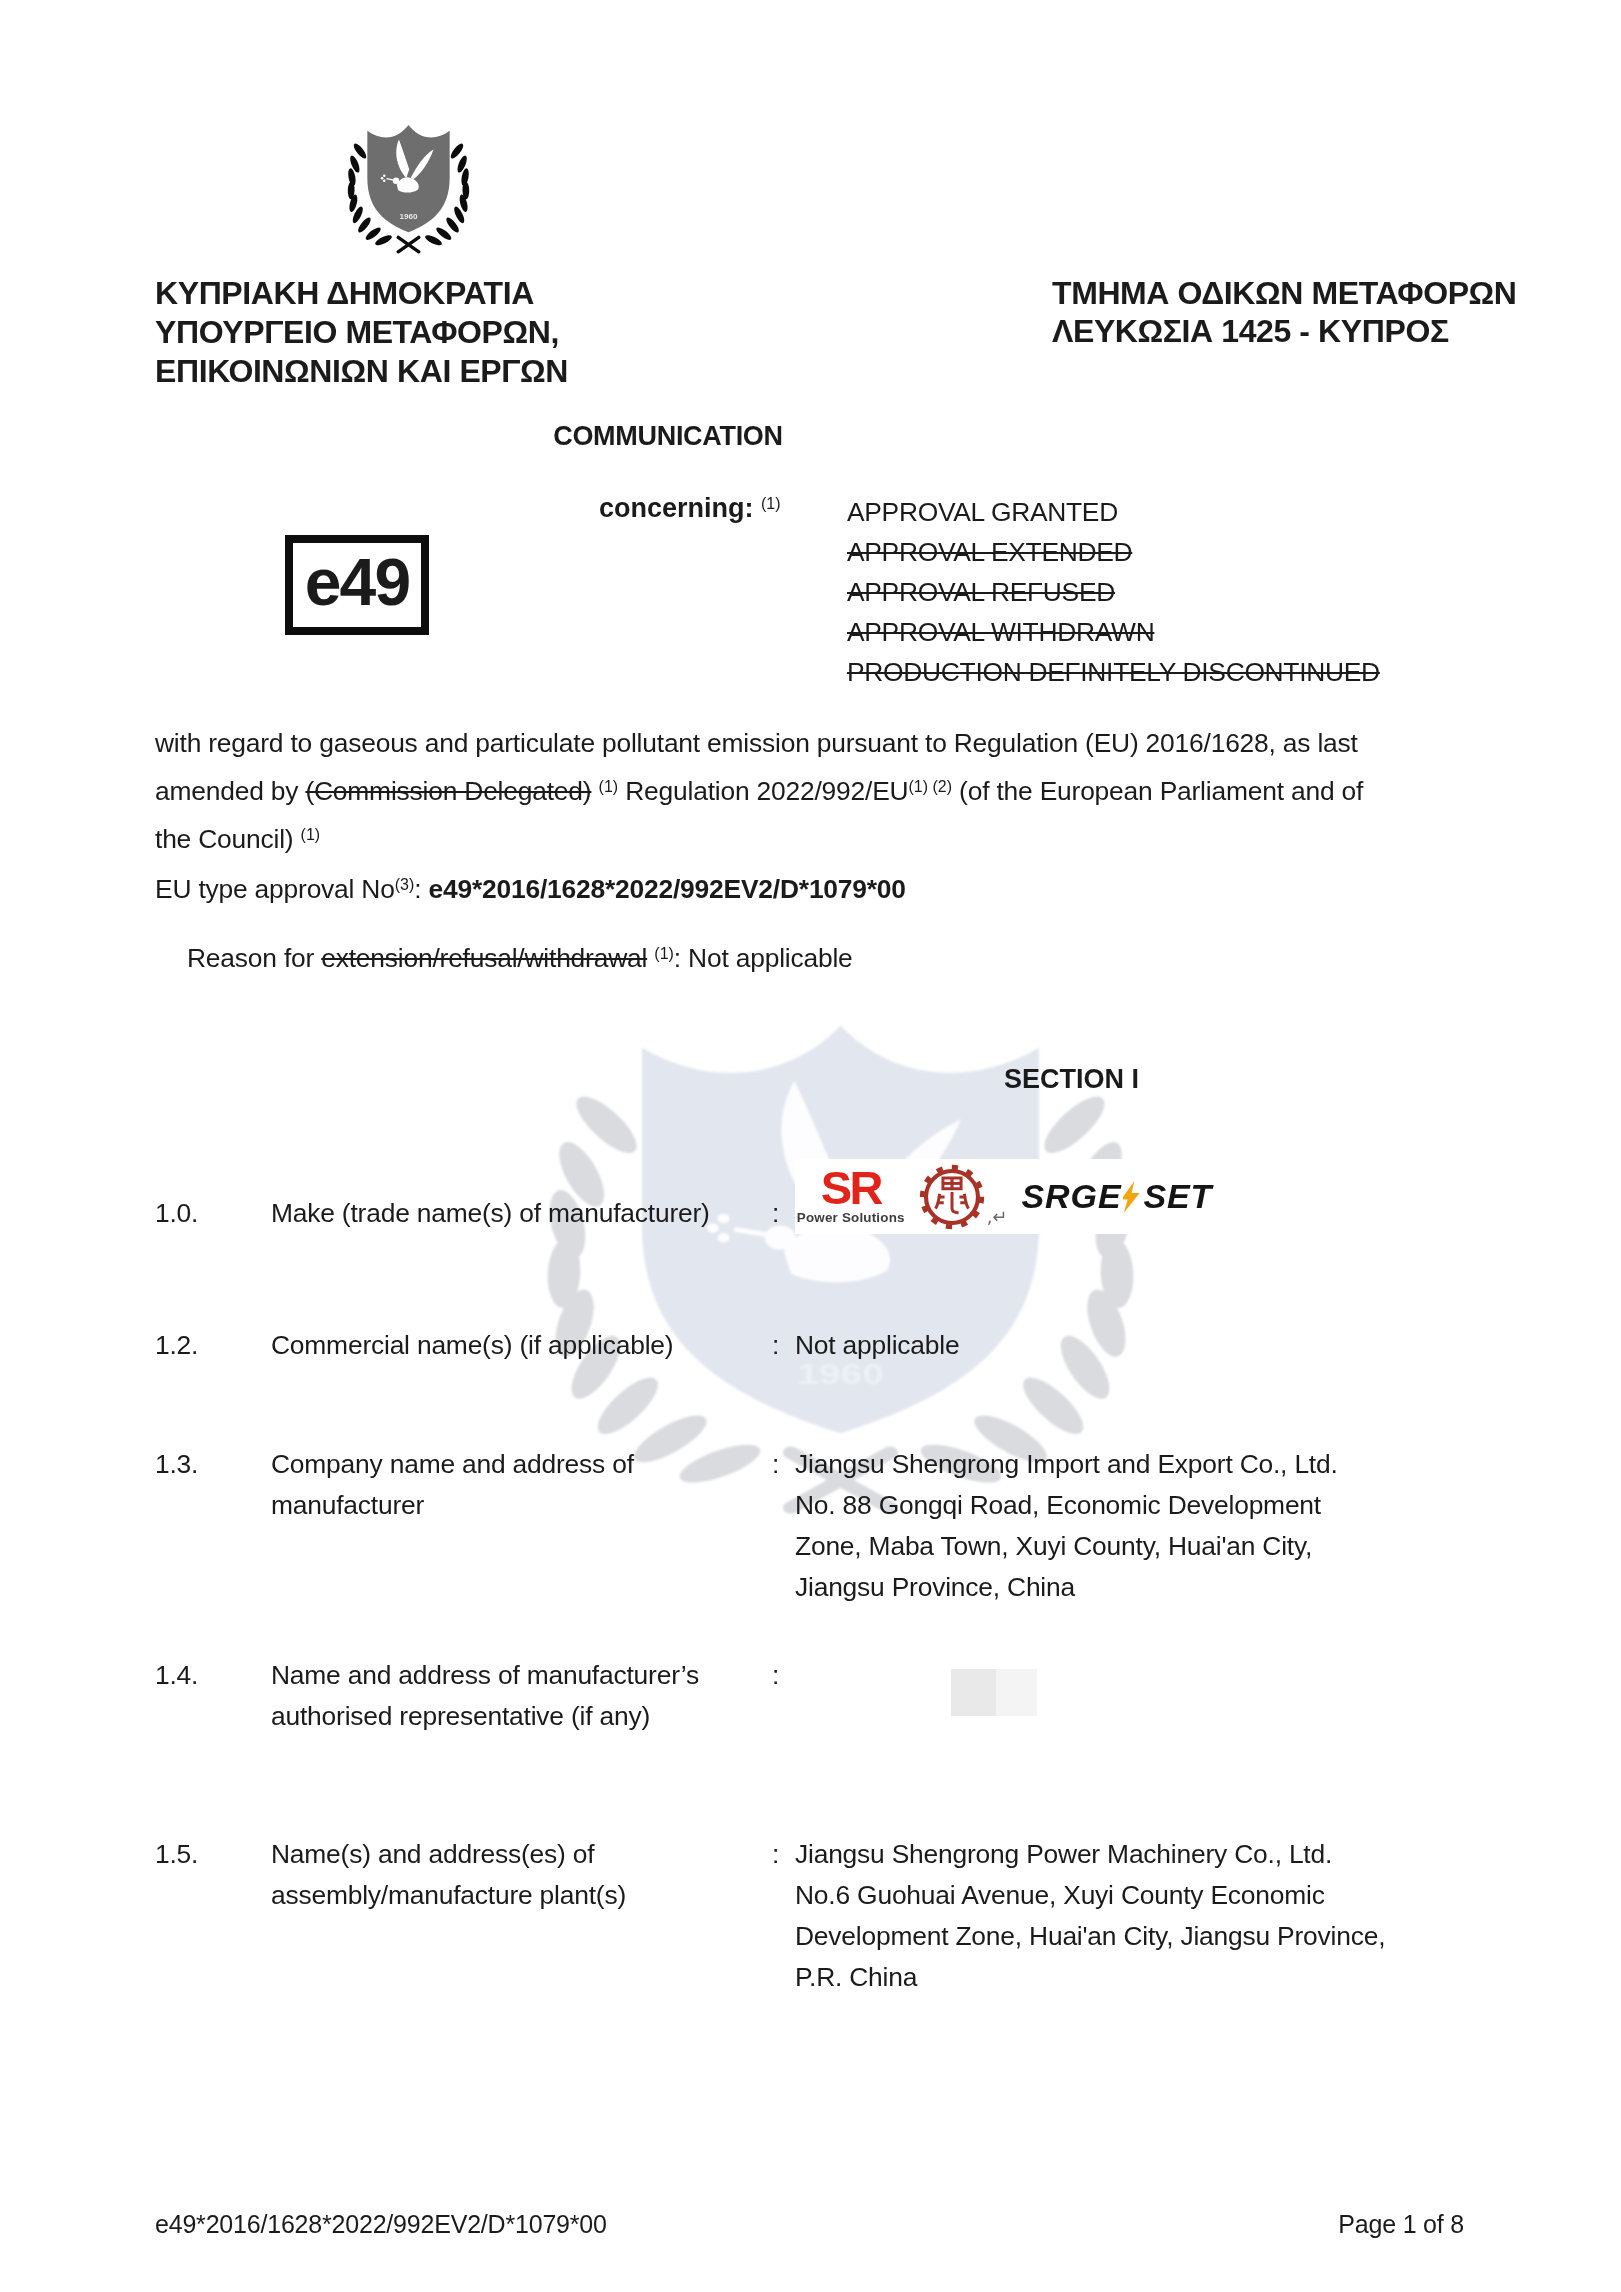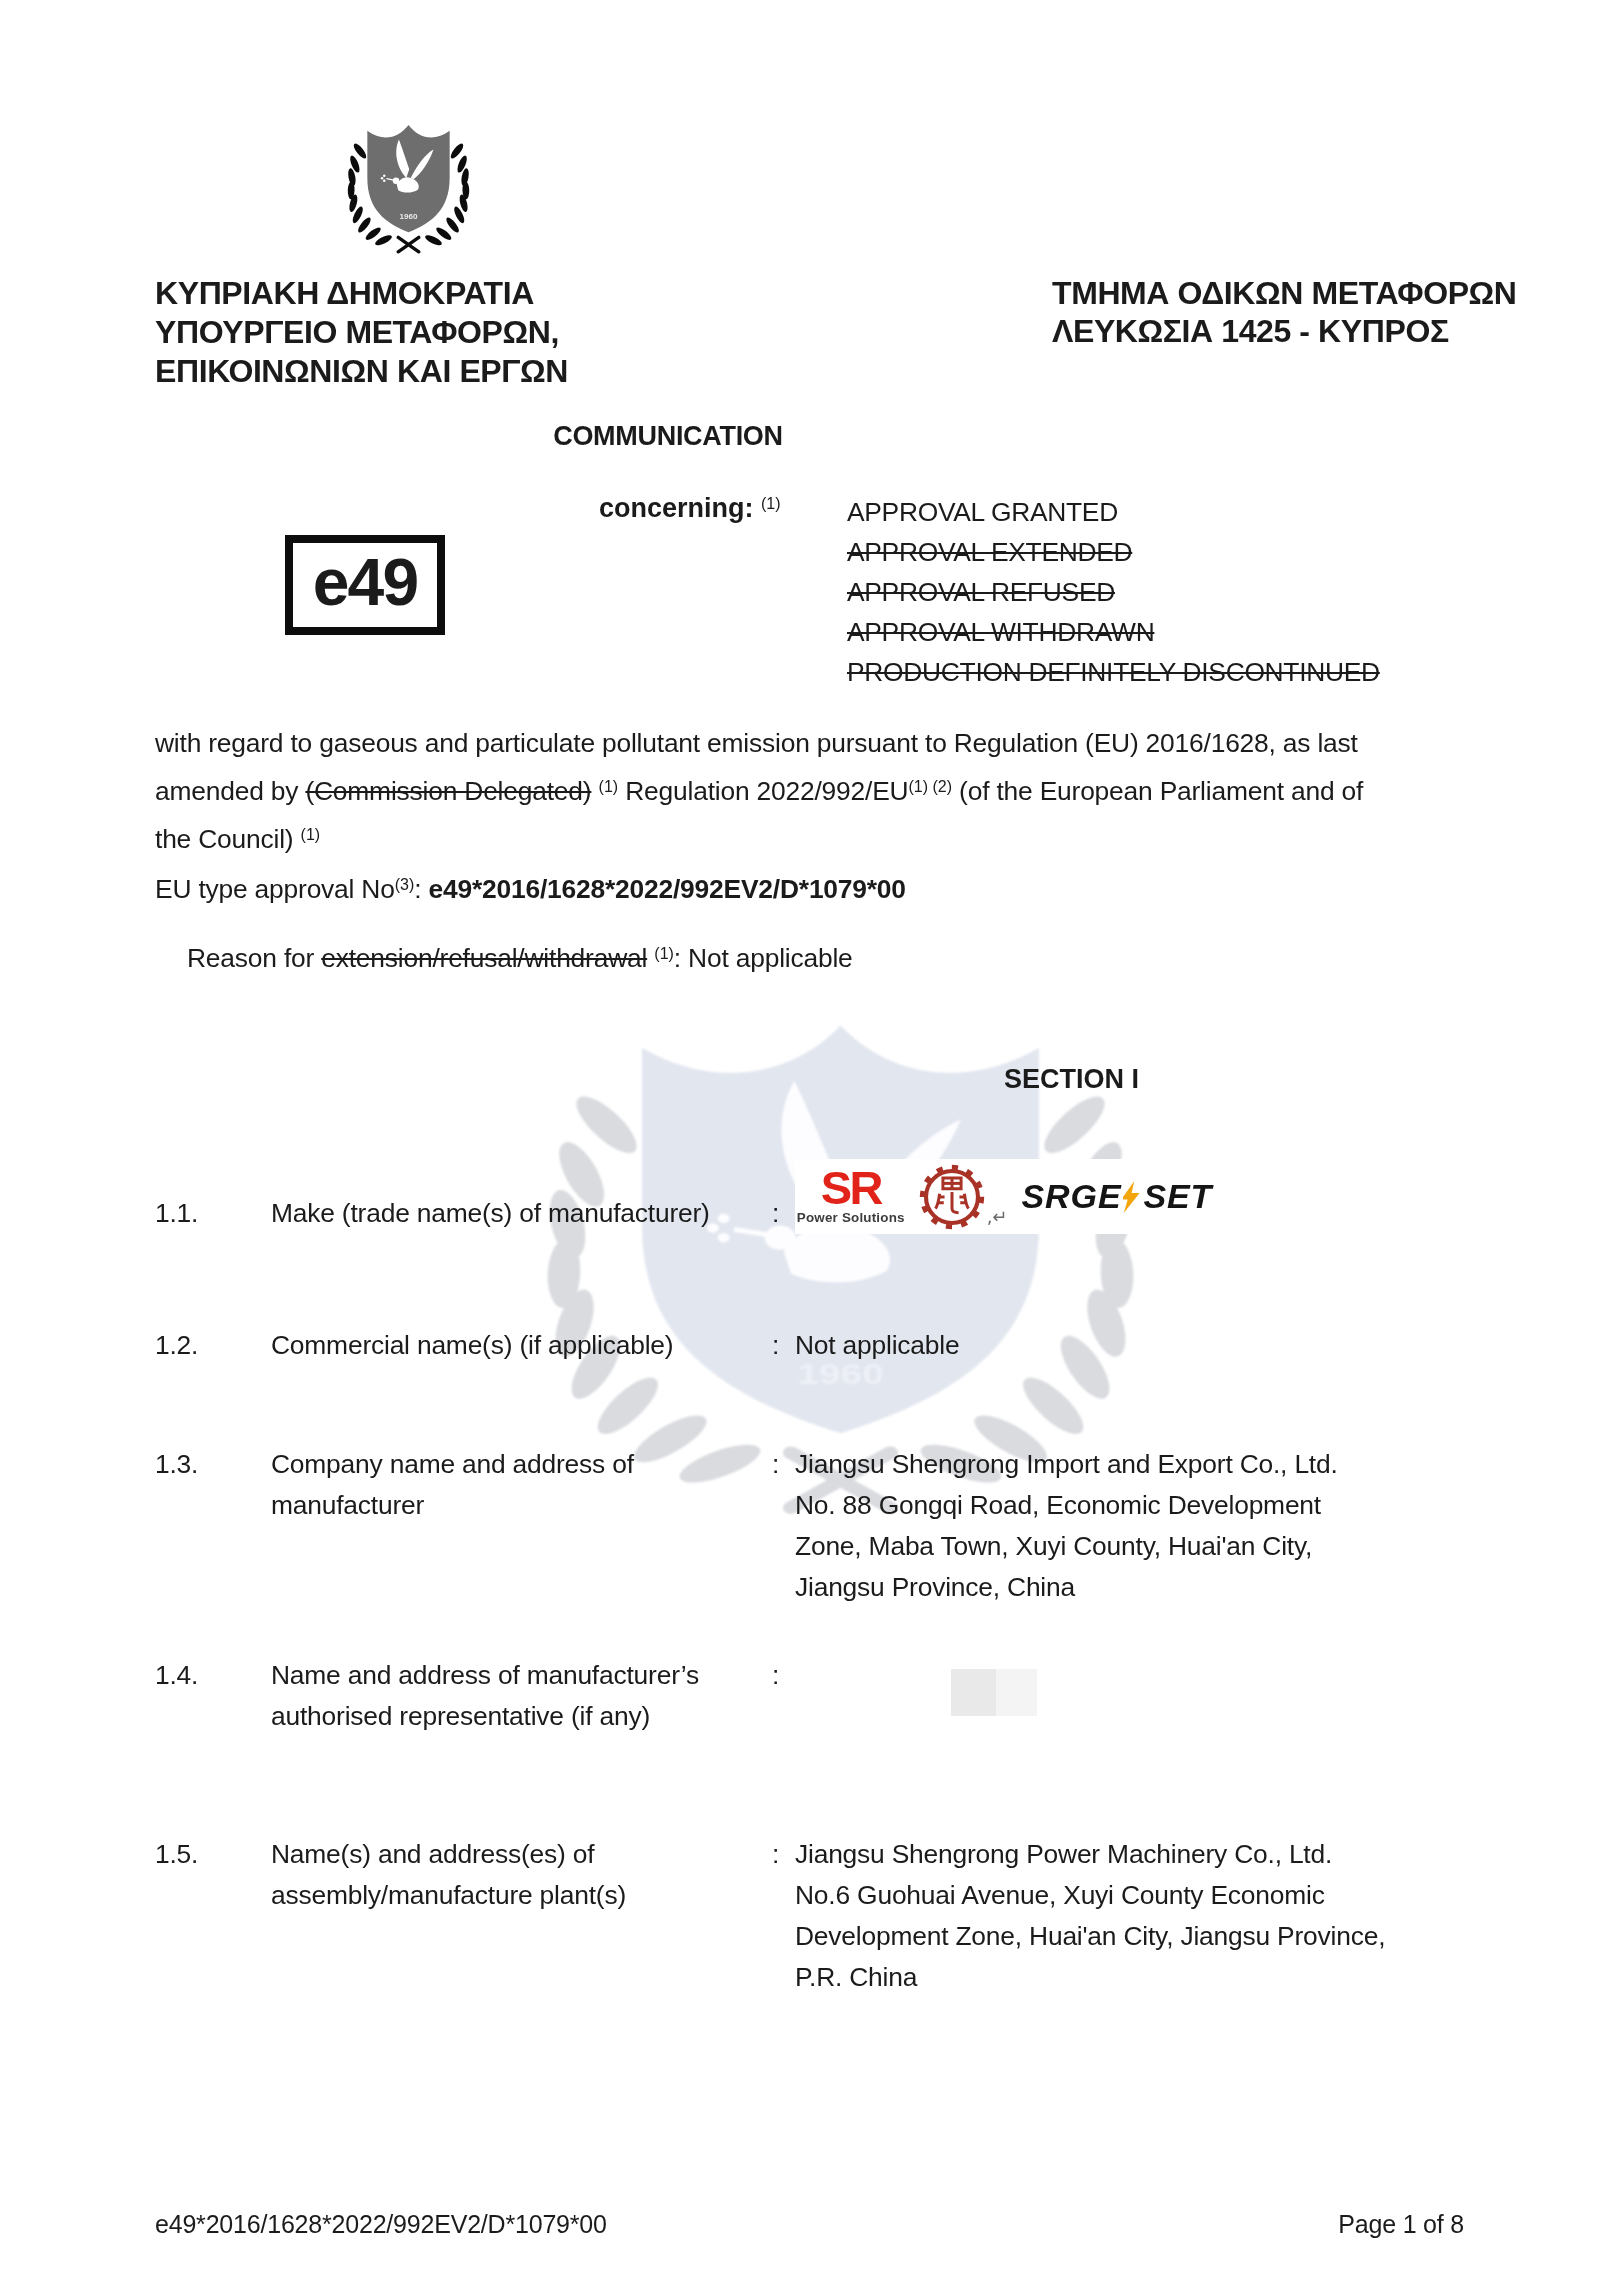--- a/index.html
+++ b/index.html
@@ -27,21 +27,21 @@
 
   .doc-title { left:0; top:421px; width:1336px; text-align:center;
     font-weight:700; font-size:27px; letter-spacing:-0.3px; }
 
   
   .concerning { left:599px; top:493px; font-size:27px; font-weight:700; }
   .options { left:847px; top:492px; font-size:26.4px; letter-spacing:-0.3px; }
   .opt { line-height:40px; white-space:nowrap; }
   .strike { text-decoration:line-through; text-decoration-thickness:2.2px; }
 
-  .e49-box { left:285px; top:535px; width:160px; height:100px;
+  .e49-box { left:285px; top:535px; width:144px; height:100px;
     border:8px solid #0d0d0d; display:flex; align-items:center; justify-content:center;
     font-weight:700; font-size:66px; letter-spacing:-1.8px; background:#fff; padding-bottom:5.4px; }
 
   
   .bodytxt { font-size:26.4px; letter-spacing:-0.2px; }
   .regard { left:155px; top:722px; }
   .regard .pline { line-height:43px; white-space:nowrap; }
   sup.fn { font-size:16px; vertical-align:8px; letter-spacing:0; }
   .approval-no { left:155px; top:874px; white-space:nowrap; }
   .approval-no b { font-weight:700; }
@@ -177,21 +177,21 @@
     </div>
 
     <div class="abs bodytxt reason">
       <span>Reason for </span><span class="strike">extension/refusal/withdrawal</span>
       <sup class="fn">(1)</sup><span>: Not applicable</span>
     </div>
 
     <div class="abs section-title">SECTION I</div>
 
     <div class="abs row" style="top:1193px">
-      <div>1.1.</div>
+      <div>1.0.</div>
       <div>
         <div class="ln">Make (trade name(s) of manufacturer)</div>
       </div>
       <div>:</div>
       <div>
         <div class="logos-strip">
           <div class="sr-logo">
             <div class="sr-mark">SR</div>
             <div class="sr-sub">Power Solutions</div>
           </div>

